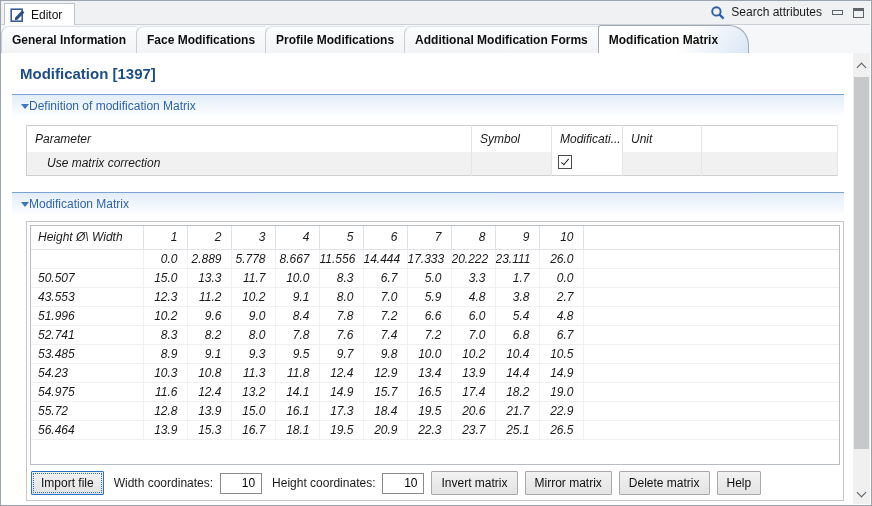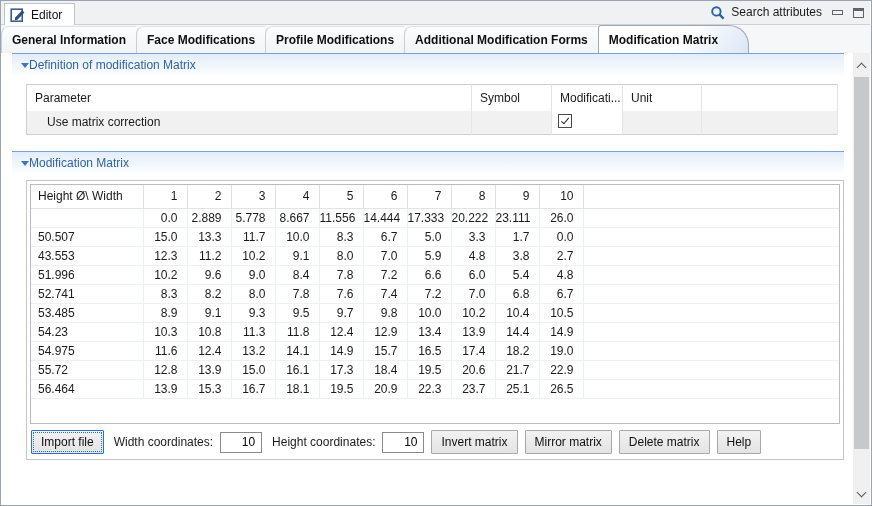--- a/index.html
+++ b/index.html
@@ -65,21 +65,21 @@
     border-top:1px solid #7ba2d4;
     display:flex; align-items:center; padding-left:9px;
     color:#2f64ad; font-weight:normal; cursor:pointer;
   }
   .tri-down {
     width:0; height:0; border-left:4px solid transparent; border-right:4px solid transparent;
     border-top:5px solid #3f74c0;
   }
 
   
-  table { border-collapse:collapse; table-layout:fixed; }
+  table { border-collapse:collapse; table-layout:fixed;font-style:italic; }
   .param-table {
     margin:8px 16px 16px 16px; width:812px;
     border:1px solid #cfcfcf; background:#fff;
   }
   .param-table th {
     height:26px; font-weight:normal; text-align:left; padding-left:8px;
     border-right:1px solid #e3e3e3; background:#fff; color:#1a1a1a;
   }
   .param-table td {
     height:24px; background:#f1f1f1; padding-left:8px;
@@ -179,20 +179,21 @@
 <div class="tabrow">
   <div class="tab">General Information</div>
   <div class="tab">Face Modifications</div>
   <div class="tab">Profile Modifications</div>
   <div class="tab">Additional Modification Forms</div>
   <div class="tab active">Modification Matrix</div>
 </div>
 
 <div class="content">
 
+  <div class="page-title">Modification [1397]</div>
 
   <div class="section-bar">
     <span class="tri-down"></span>
     <span>Definition of modification Matrix</span>
   </div>
 
   <table class="param-table">
     <colgroup>
       <col style="width:445px">
         <col style="width:80px">

